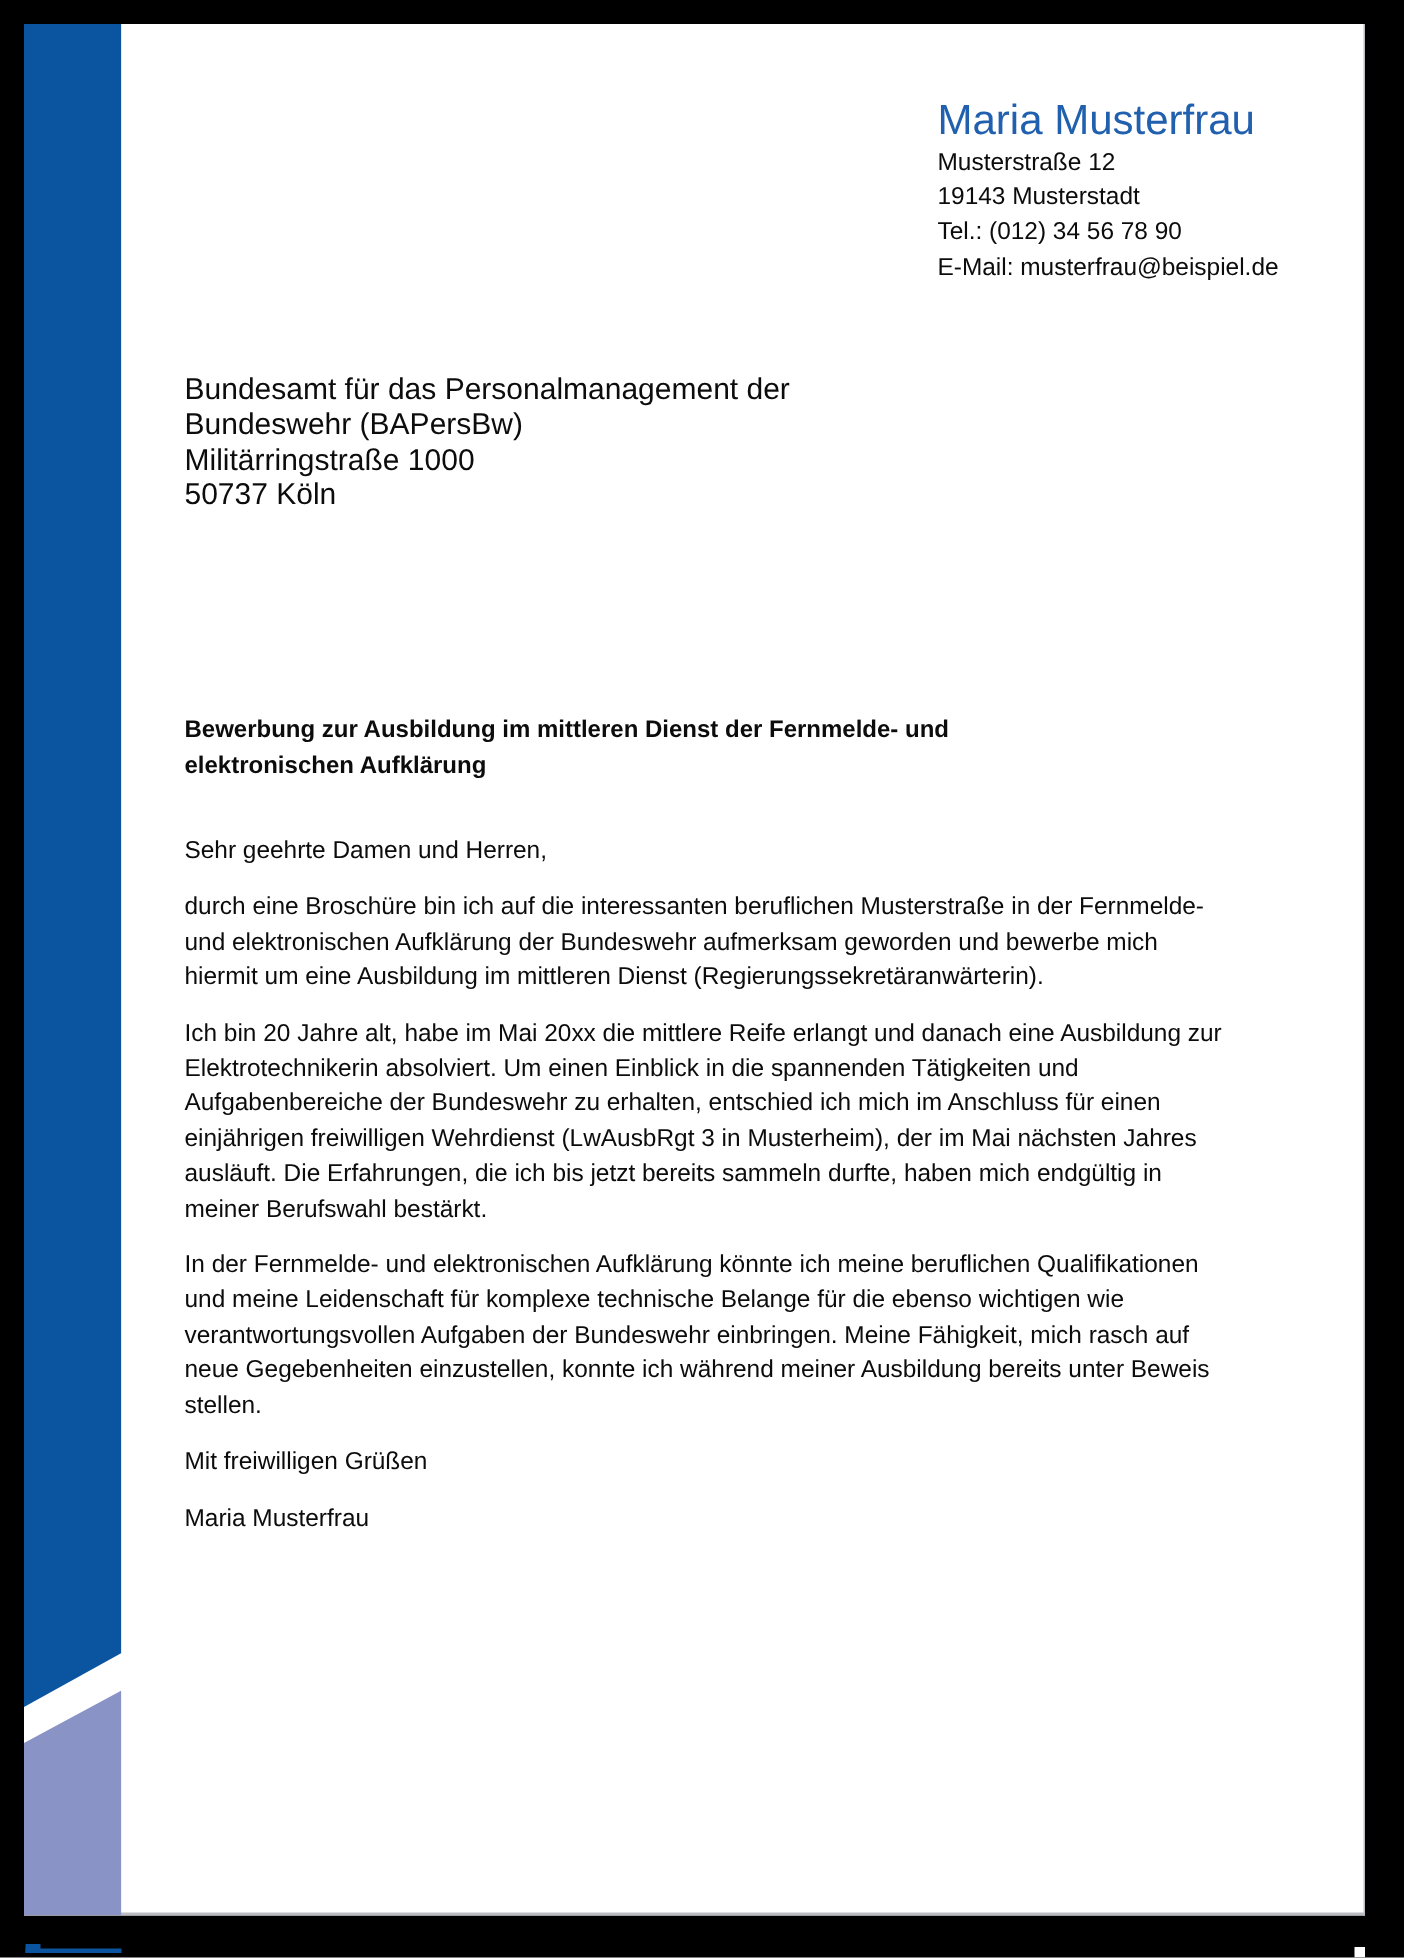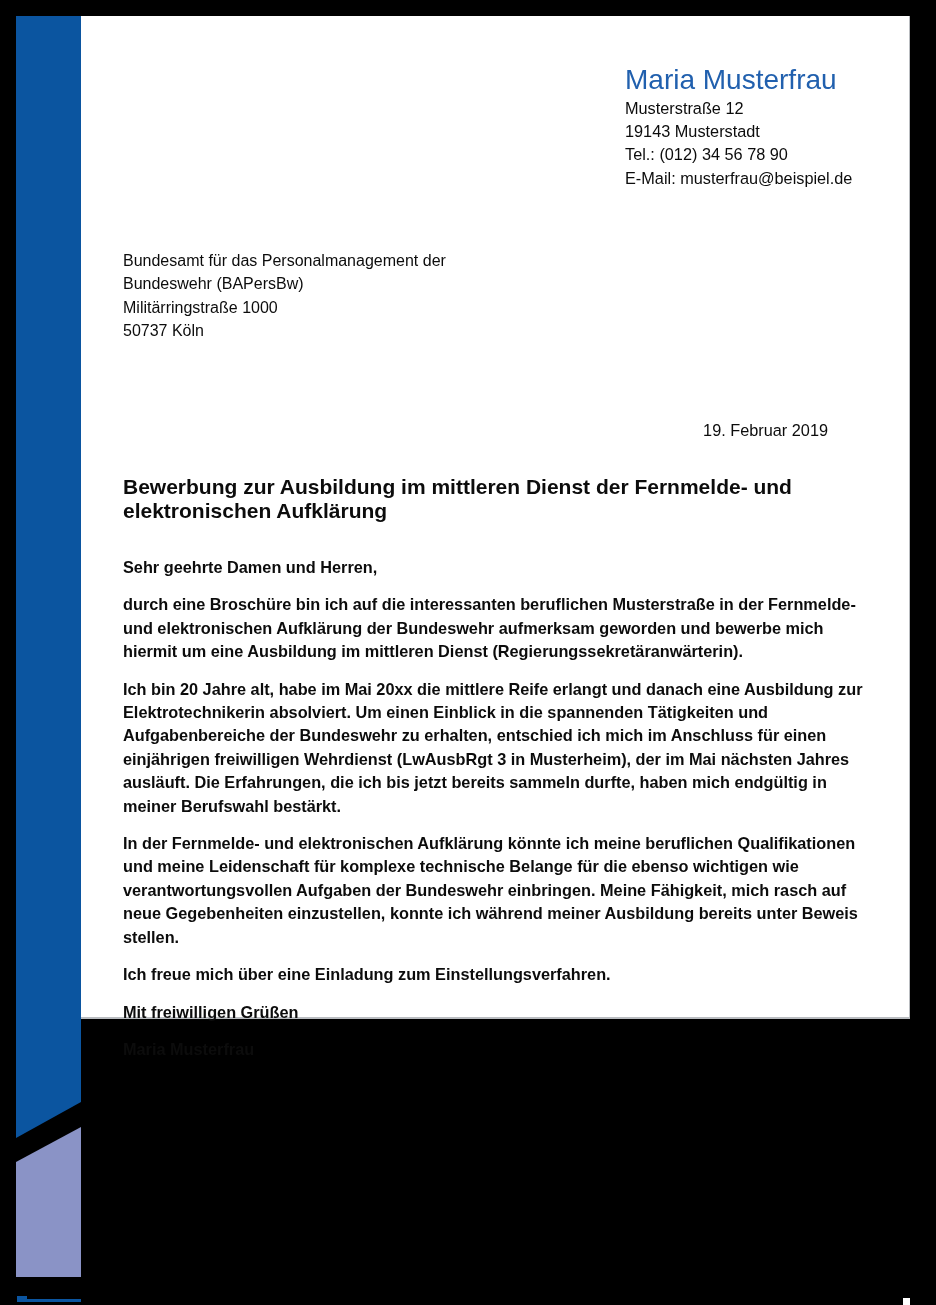--- a/index.html
+++ b/index.html
@@ -15,21 +15,21 @@
   body{
     position:relative;
     background:var(--frame);
     font-family:"Liberation Sans", sans-serif;
     color:var(--text);
     overflow:hidden;
   }
   .page{
     position:absolute;
     left:16px; top:16px;
-    width:894px; height:1003px;
+    width:894px; height:1261px;
     background:var(--page-bg);
     border-right:1px solid #b9bcc0;
     border-bottom:2px solid #b9bcc0;
   }
   
   .stripe-dark{
     position:absolute;
     left:0; top:0;
     width:65px; height:1122px;
     background:var(--stripe-dark);
@@ -77,48 +77,47 @@
     white-space:nowrap;
   }
   .sender-address{
     font-size:16.3px;
     line-height:23.4px;
     white-space:pre-line;
   }
   .recipient{
     position:absolute;
     left:107px; top:233px;
-    font-size:16px;
+    font-size:20px;
     line-height:23.4px;
     white-space:pre-line;
   }
   .date-line{
     position:absolute;
     left:107px; top:403px;
     width:705px;
     font-size:16.3px;
     line-height:23.4px;
     text-align:right;
   }
   .subject{
     position:absolute;
     left:107px; top:459px;
     width:740px;
-    font-size:21px;
+    font-size:16px;
     line-height:23.5px;
     font-weight:700;
     white-space:pre-line;
   }
   .body-text{
     position:absolute;
     left:107px; top:540px;
     width:740px;
     font-size:16.3px;
     line-height:23.4px;
-    font-weight:bold;
   }
   .body-text p{
     margin:0 0 14px 0;
     white-space:pre-line;
   }
   .signature{
     margin-top:22px;
   }
 </style>
 </head>
@@ -135,42 +134,40 @@
 19143 Musterstadt
 Tel.: (012) 34 56 78 90
 E-Mail: musterfrau@beispiel.de</div>
   </div>
 
   <div class="recipient">Bundesamt für das Personalmanagement der
 Bundeswehr (BAPersBw)
 Militärringstraße 1000
 50737 Köln</div>
 
-  <div class="date-line">19. Februar 2019</div>
 
   <div class="subject">Bewerbung zur Ausbildung im mittleren Dienst der Fernmelde- und
 elektronischen Aufklärung</div>
 
   <div class="body-text">
     <p>Sehr geehrte Damen und Herren,</p>
     <p>durch eine Broschüre bin ich auf die interessanten beruflichen Musterstraße in der Fernmelde-
 und elektronischen Aufklärung der Bundeswehr aufmerksam geworden und bewerbe mich
 hiermit um eine Ausbildung im mittleren Dienst (Regierungssekretäranwärterin).</p>
     <p>Ich bin 20 Jahre alt, habe im Mai 20xx die mittlere Reife erlangt und danach eine Ausbildung zur
 Elektrotechnikerin absolviert. Um einen Einblick in die spannenden Tätigkeiten und
 Aufgabenbereiche der Bundeswehr zu erhalten, entschied ich mich im Anschluss für einen
 einjährigen freiwilligen Wehrdienst (LwAusbRgt 3 in Musterheim), der im Mai nächsten Jahres
 ausläuft. Die Erfahrungen, die ich bis jetzt bereits sammeln durfte, haben mich endgültig in
 meiner Berufswahl bestärkt.</p>
     <p>In der Fernmelde- und elektronischen Aufklärung könnte ich meine beruflichen Qualifikationen
 und meine Leidenschaft für komplexe technische Belange für die ebenso wichtigen wie
 verantwortungsvollen Aufgaben der Bundeswehr einbringen. Meine Fähigkeit, mich rasch auf
 neue Gegebenheiten einzustellen, konnte ich während meiner Ausbildung bereits unter Beweis
 stellen.</p>
-    <p>Ich freue mich über eine Einladung zum Einstellungsverfahren.</p>
     <p>Mit freiwilligen Grüßen</p>
     <p class="signature">Maria Musterfrau</p>
   </div>
 
 </div>
 
 <div class="bottom-blue-bar"></div>
 <div class="bottom-blue-blip"></div>
 <div class="bottom-white-notch"></div>
 

